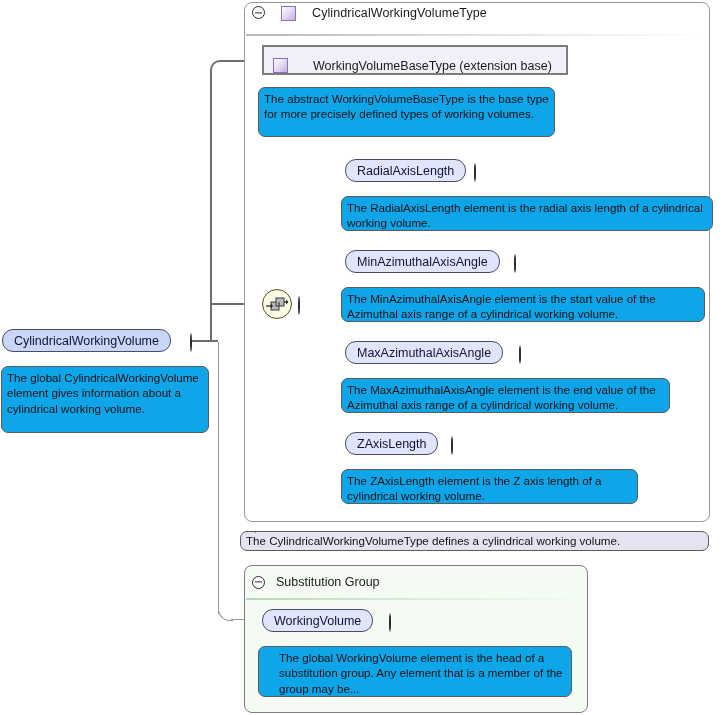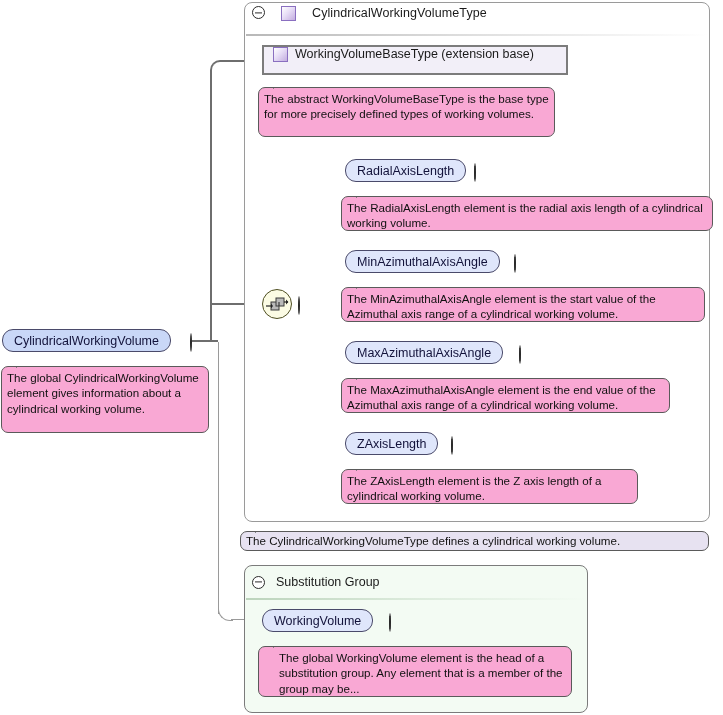--- a/index.html
+++ b/index.html
@@ -63,21 +63,21 @@
     background: linear-gradient(135deg, #ffffff 0%, #e7ddf6 45%, #c3addf 100%);
     flex: 0 0 auto;
   }
 
   
   .extbase {
     left: 262px; top: 45px; width: 306px; height: 30px;
     border: 2px solid #7c7c7c;
     background: #f2eff8;
     box-sizing: border-box;
-    display: flex; align-items: flex-start; gap: 7px; padding-left: 9px;
+    display: flex; align-items: flex-end; gap: 25px; padding-left: 9px;
   }
   .extbase .label { font-size: 12.5px; color: #1a1a1a; }
 
   
   .elem {
     height: 23px;
     border: 1.4px solid #4a4a6a;
     border-radius: 11px;
     background: #dfe6fb;
     box-sizing: border-box;
@@ -87,21 +87,21 @@
     white-space: nowrap;
   }
   .elem.root {
     background: #c9d7f7;
   }
 
   
   .bubble {
     border: 1px solid #5a5a5a;
     border-radius: 7px;
-    background: #f9a8d4;
+    background: #0ea5e9;
     box-sizing: border-box;
     font-size: 11.6px; line-height: 15.4px; color: #111111;
     padding: 3px 5px 3px 5px;
   }
   .bubble .tail {
     position: absolute; top: -7px; left: 14px;
     width: 16px; height: 8px; overflow: hidden;
   }
   .bubble .tail::before {
     content: ""; position: absolute; left: 0px; top: 7px;

